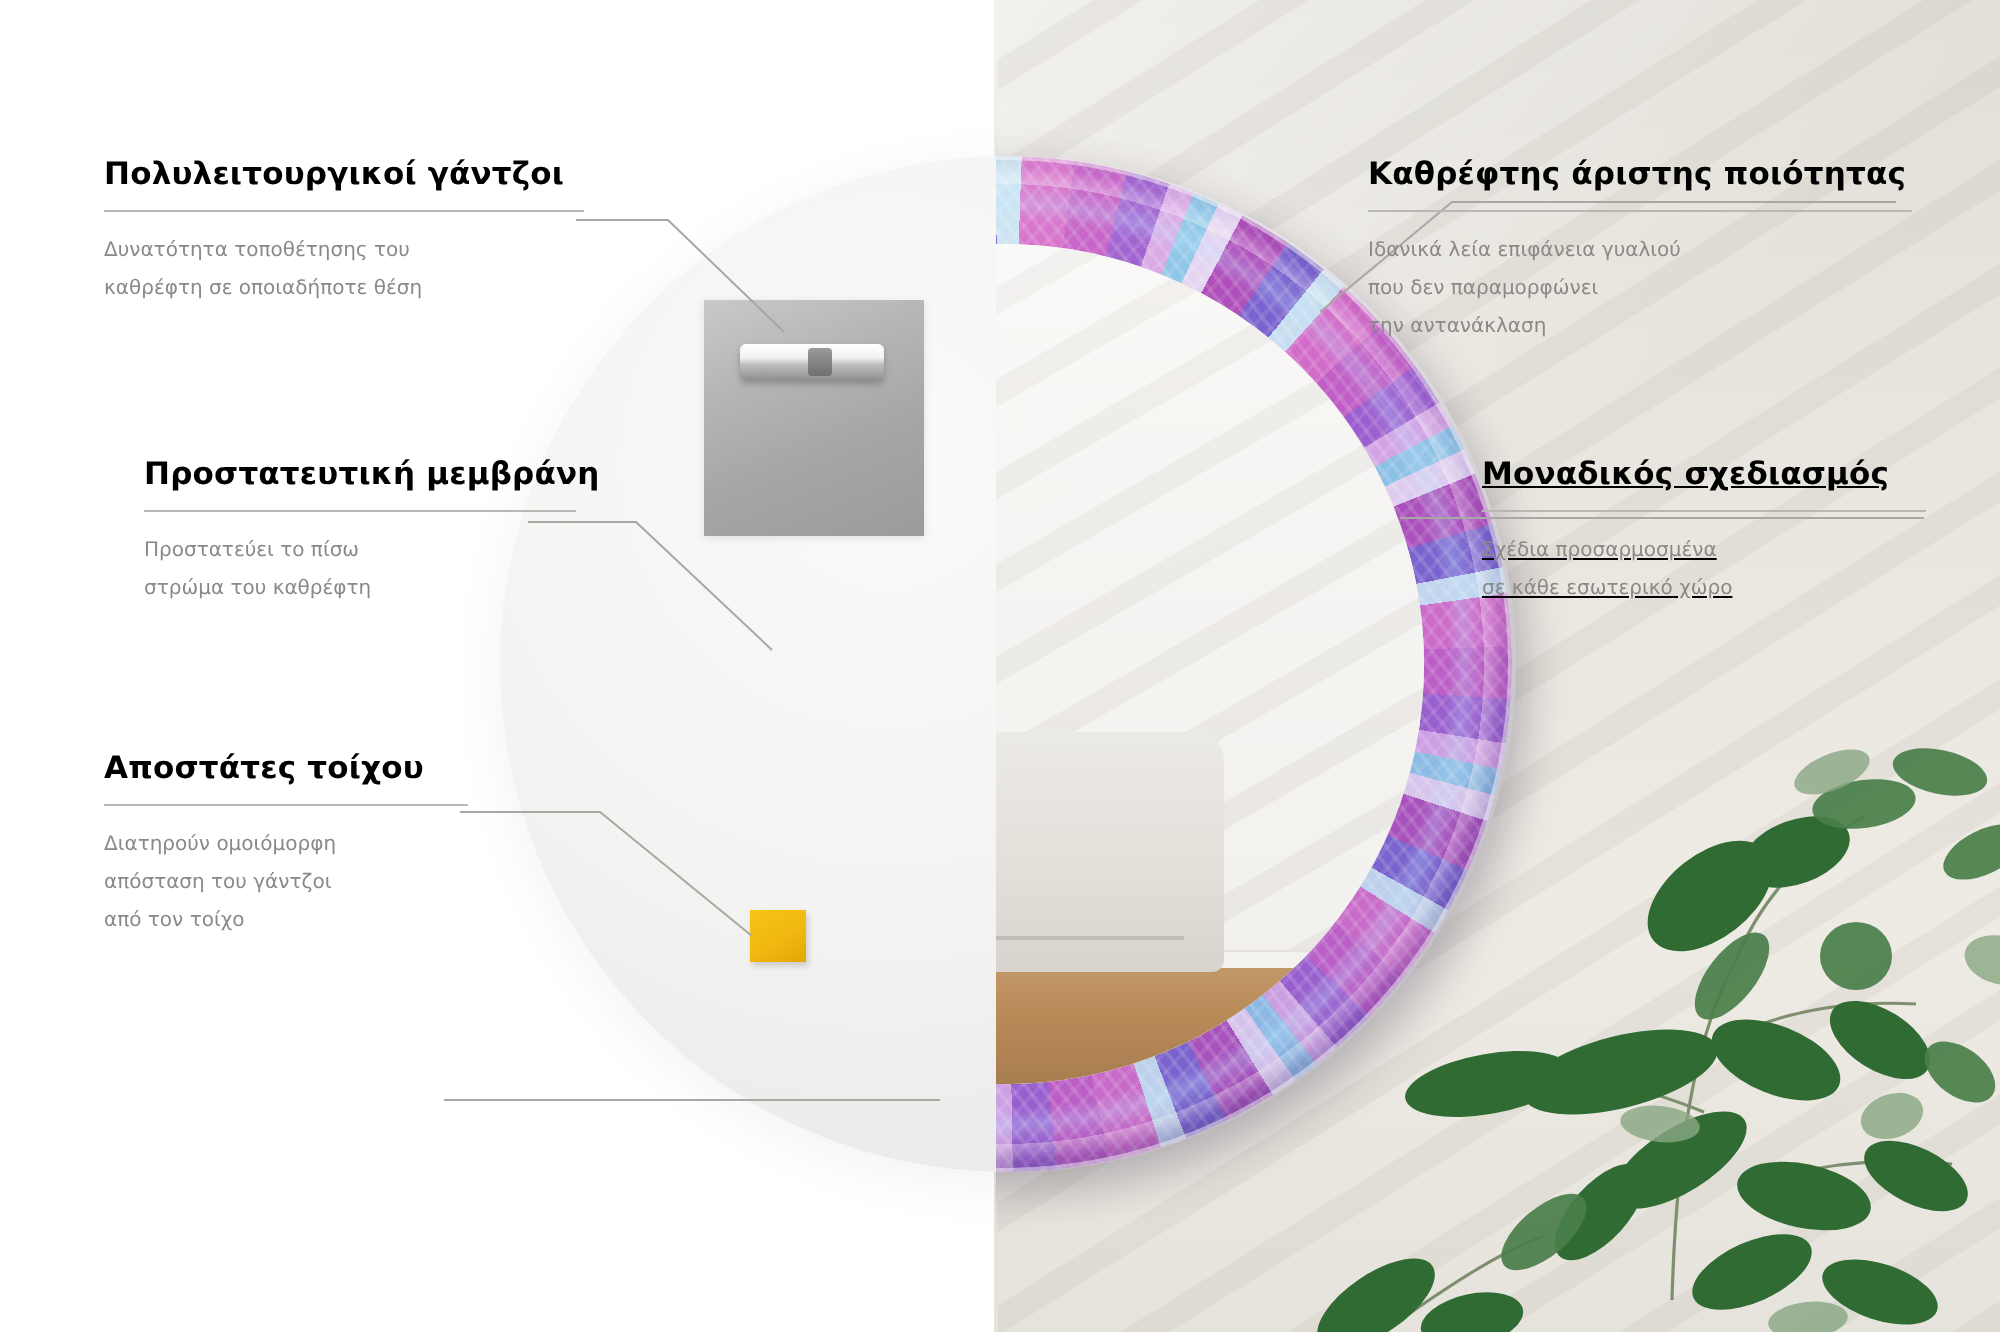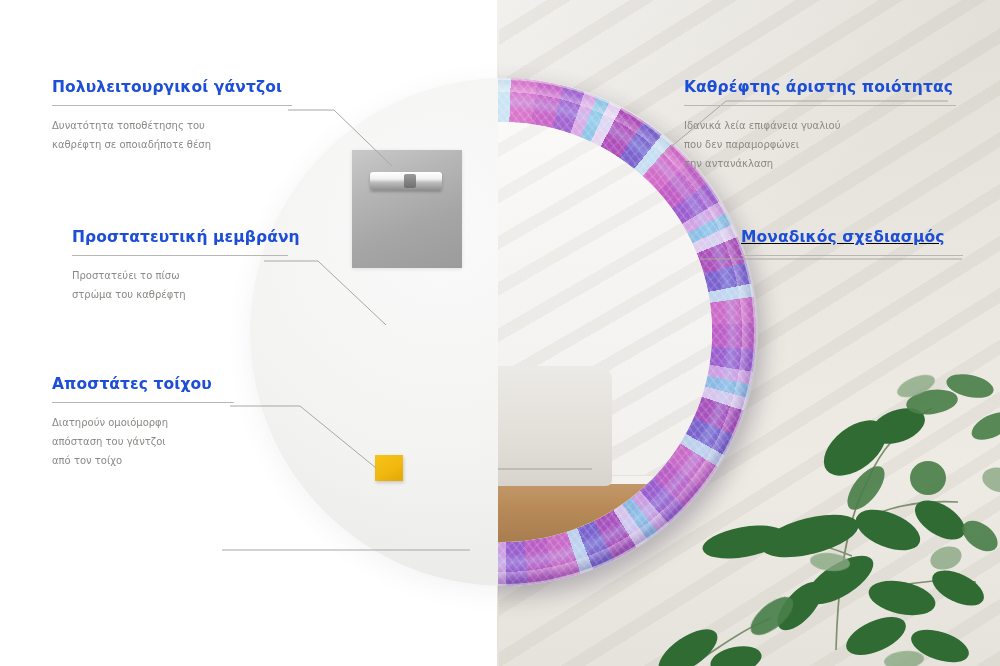--- a/index.html
+++ b/index.html
@@ -165,21 +165,21 @@
   }
   .part-spacer {
     position:absolute; left:375px; top:455px; width:28px; height:26px;
     background:linear-gradient(150deg,#f7c417 0%,#f0b810 55%,#e2a806 100%);
     box-shadow:1px 2px 3px rgba(0,0,0,.16);
   }
 
   
   .callout { position:absolute; }
   .callout .title {
-    font-size:15.5px; font-weight:700; color:#1d4ed8; letter-spacing:.1px;
+    font-size:15.5px; font-weight:700; color:#000000; letter-spacing:.1px;
     white-space:nowrap;
   }
   .callout .rule {
     height:1px; background:#b9b7b4; margin:9px 0 10px 0;
   }
   .callout .desc {
     font-size:10px; line-height:19px; color:#8b8985; font-weight:400;
   }
   .callout.left { left:52px; text-align:left; }
   .callout.right { text-align:left; }
@@ -323,15 +323,19 @@
     <div class="desc">
       <div>Ιδανικά λεία επιφάνεια γυαλιού</div>
       <div>που δεν παραμορφώνει</div>
       <div>την αντανάκλαση</div>
     </div>
   </div>
 
   <div class="callout right" style="top:228px; right:37px; width:222px;text-decoration:underline;">
     <div class="title">Μοναδικός σχεδιασμός</div>
     <div class="rule"></div>
+    <div class="desc">
+      <div>Σχέδια προσαρμοσμένα</div>
+      <div>σε κάθε εσωτερικό χώρο</div>
+    </div>
   </div>
 
 </div>
 
 </body></html>

